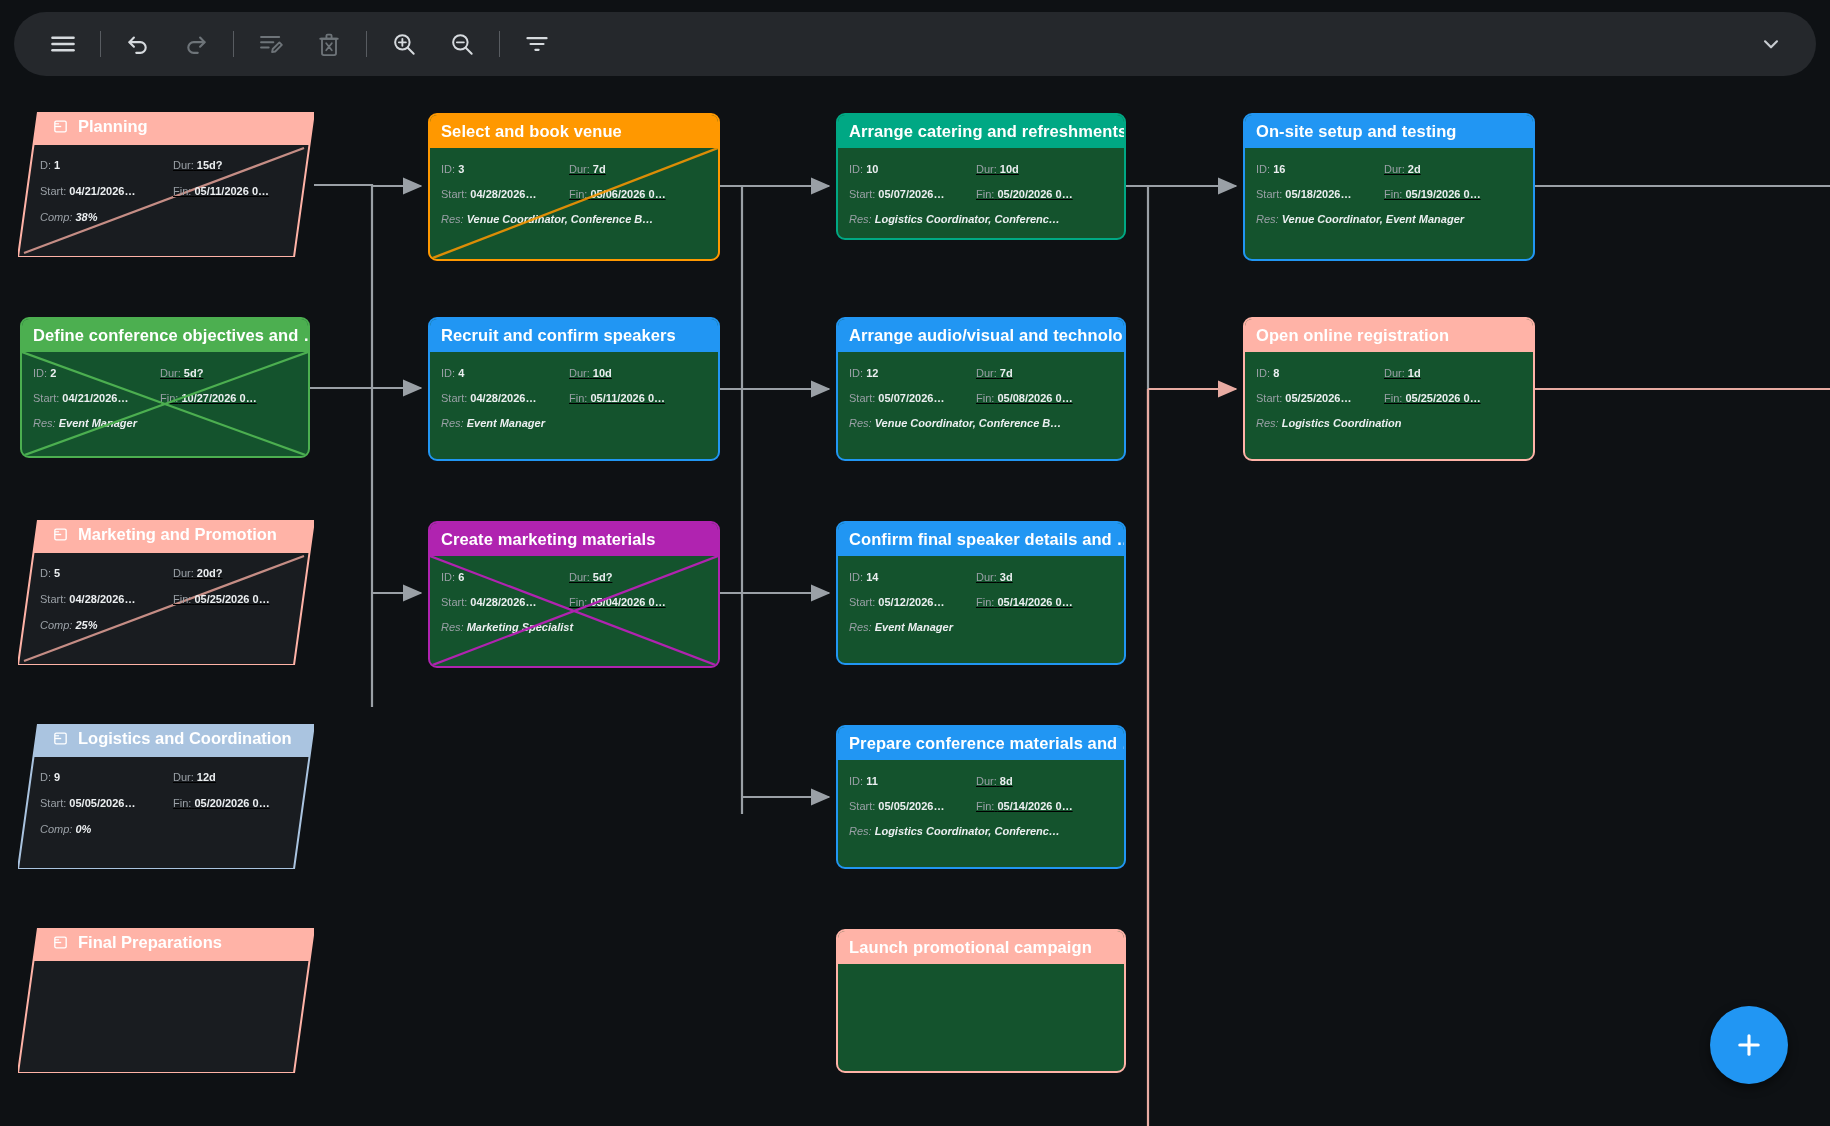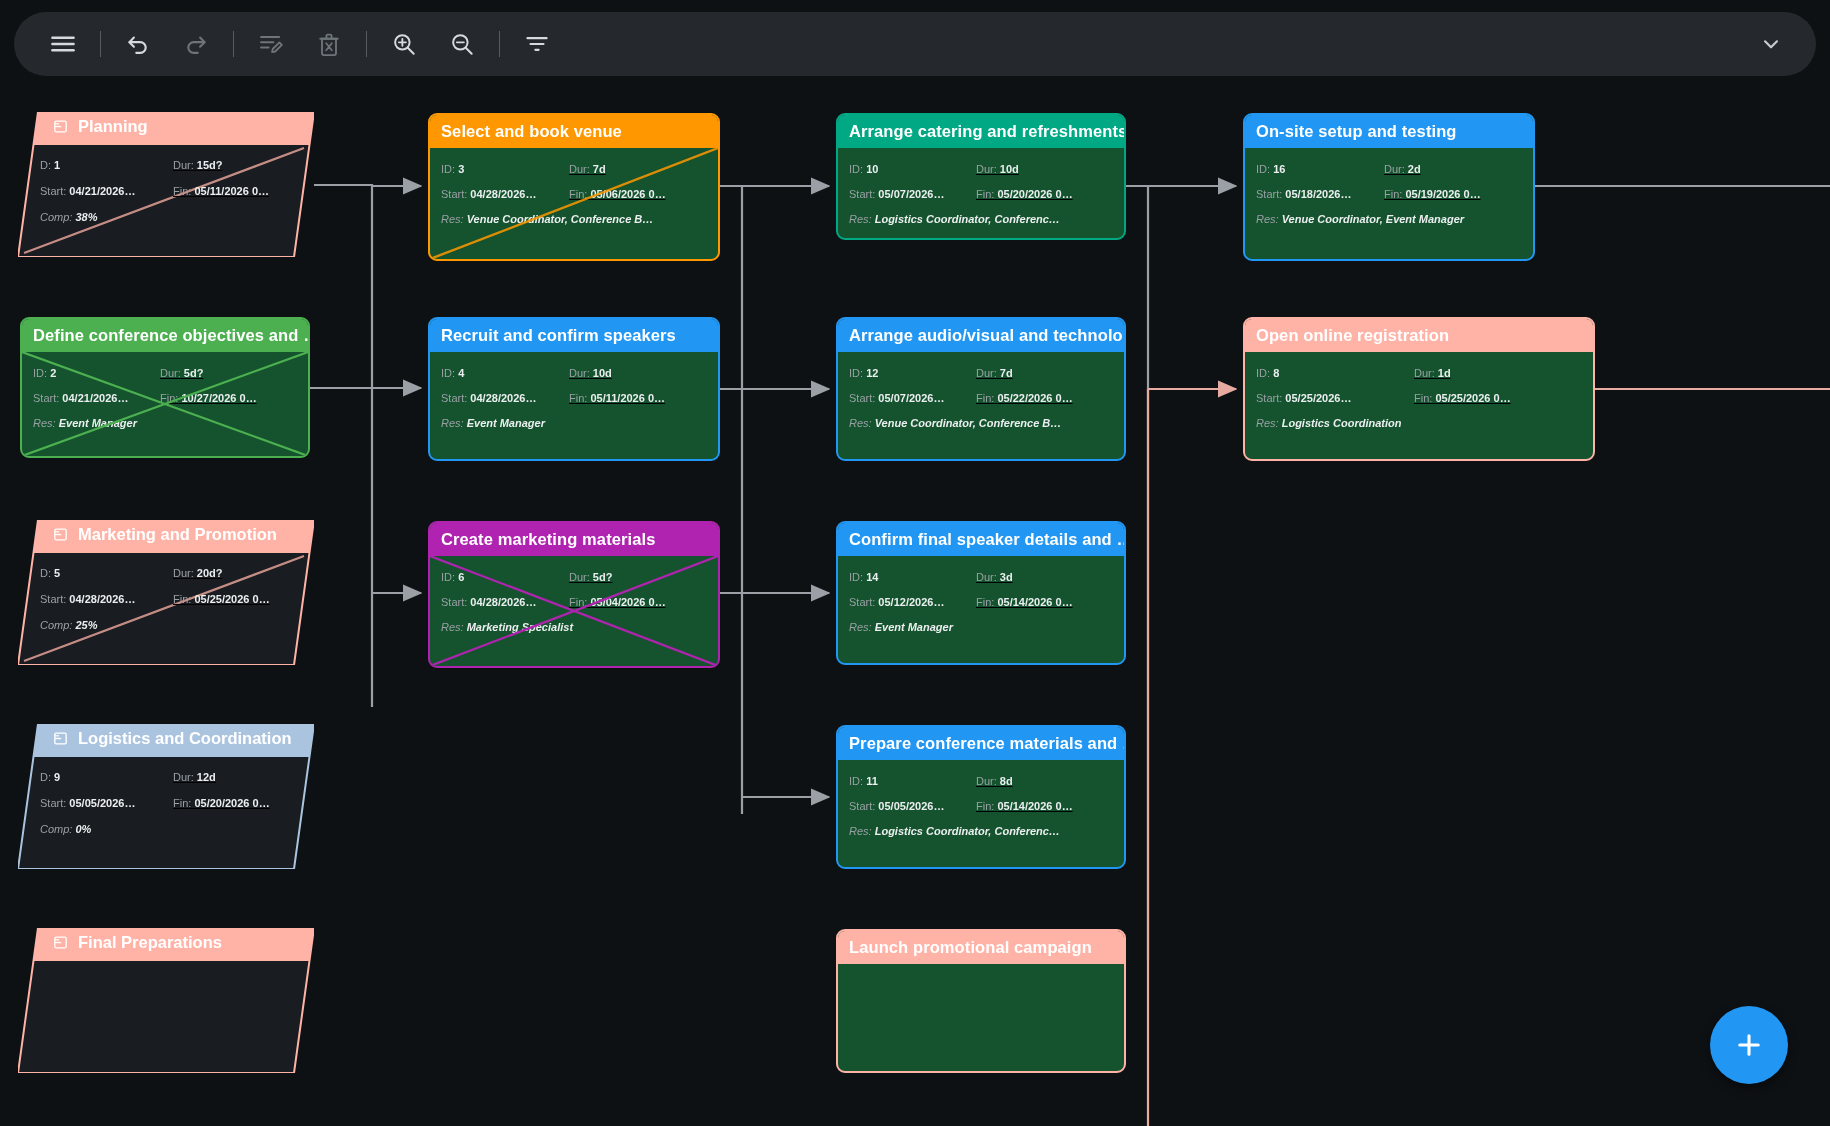--- a/index.html
+++ b/index.html
@@ -346,28 +346,28 @@
         </div>
         <div class="node" style="left: 836px; top: 317px; width: 290px; height: 144px; border-color: rgb(33, 150, 243);">
           <div class="hdr" style="background:#2196f3;color:#ffffff">Arrange audio/visual and technolo…</div>
           <div class="body">
             <div class="row">
               <span class="c1"><span class="k">ID:</span>&nbsp;<span class="v">12</span></span>
               <span class="c2"><span class="k">Dur:</span>&nbsp;<span class="v">7d</span></span>
             </div>
             <div class="row">
               <span class="c1"><span class="k">Start:</span>&nbsp;<span class="v">05/07/2026…</span></span>
-              <span class="c2"><span class="k">Fin:</span>&nbsp;<span class="v">05/22/2026 0…</span></span>
+              <span class="c2"><span class="k">Fin:</span>&nbsp;<span class="v">05/08/2026 0…</span></span>
             </div>
             <div class="row">
               <span class="full"><span class="k">Res:</span>&nbsp;<span class="v">Venue Coordinator, Conference B…</span></span>
             </div>
           </div>
         </div>
-        <div class="node" style="left: 1243px; top: 317px; width: 352px; height: 144px; border-color: rgb(255, 179, 167);">
+        <div class="node" style="left: 1243px; top: 317px; width: 292px; height: 144px; border-color: rgb(255, 179, 167);">
           <div class="hdr" style="background:#ffb3a7;color:#ffffff">Open online registration</div>
           <div class="body">
             <div class="row">
               <span class="c1"><span class="k">ID:</span>&nbsp;<span class="v">8</span></span>
               <span class="c2"><span class="k">Dur:</span>&nbsp;<span class="v">1d</span></span>
             </div>
             <div class="row">
               <span class="c1"><span class="k">Start:</span>&nbsp;<span class="v">05/25/2026…</span></span>
               <span class="c2"><span class="k">Fin:</span>&nbsp;<span class="v">05/25/2026 0…</span></span>
             </div>

